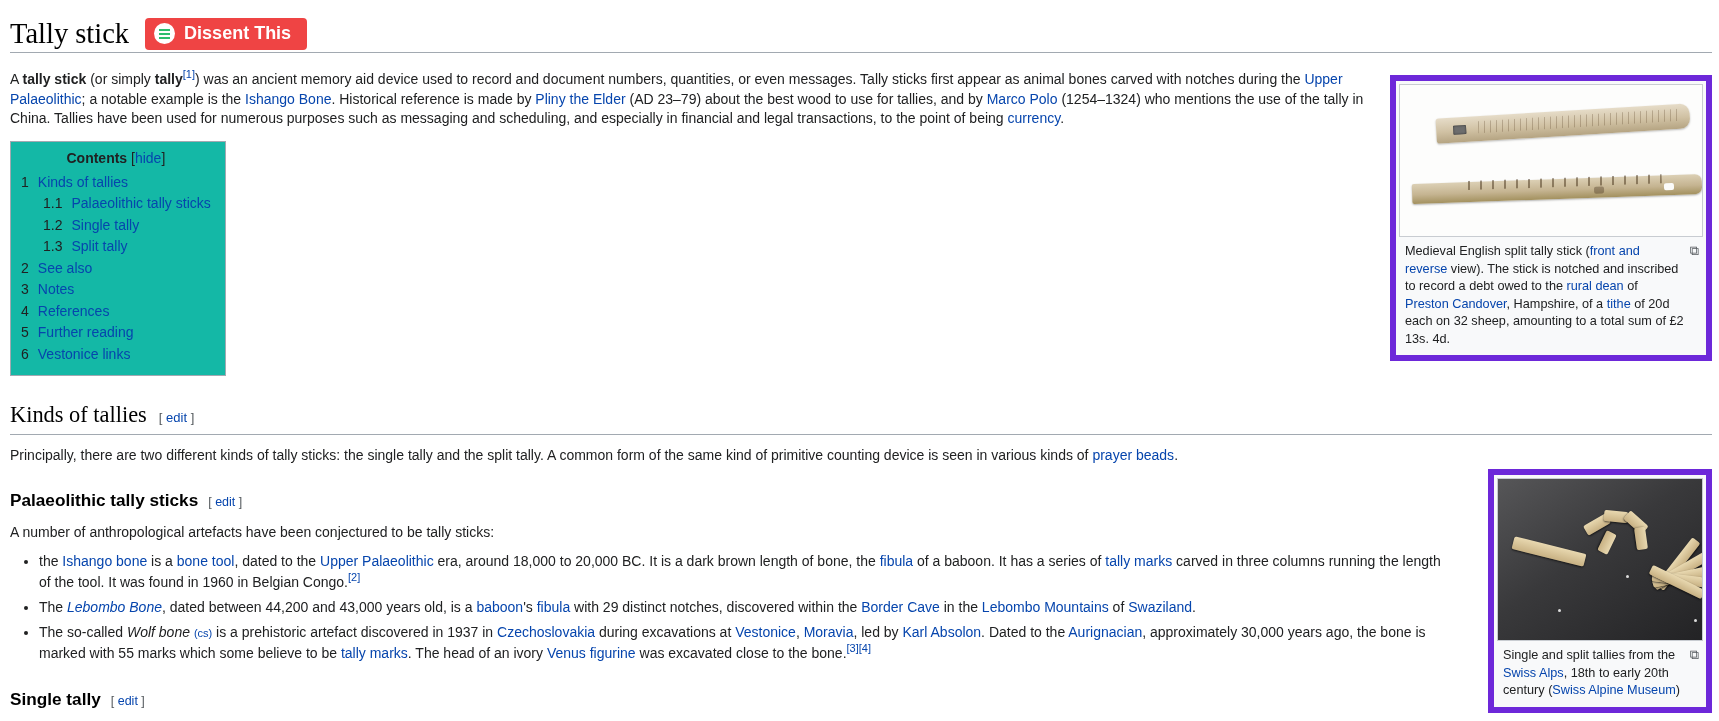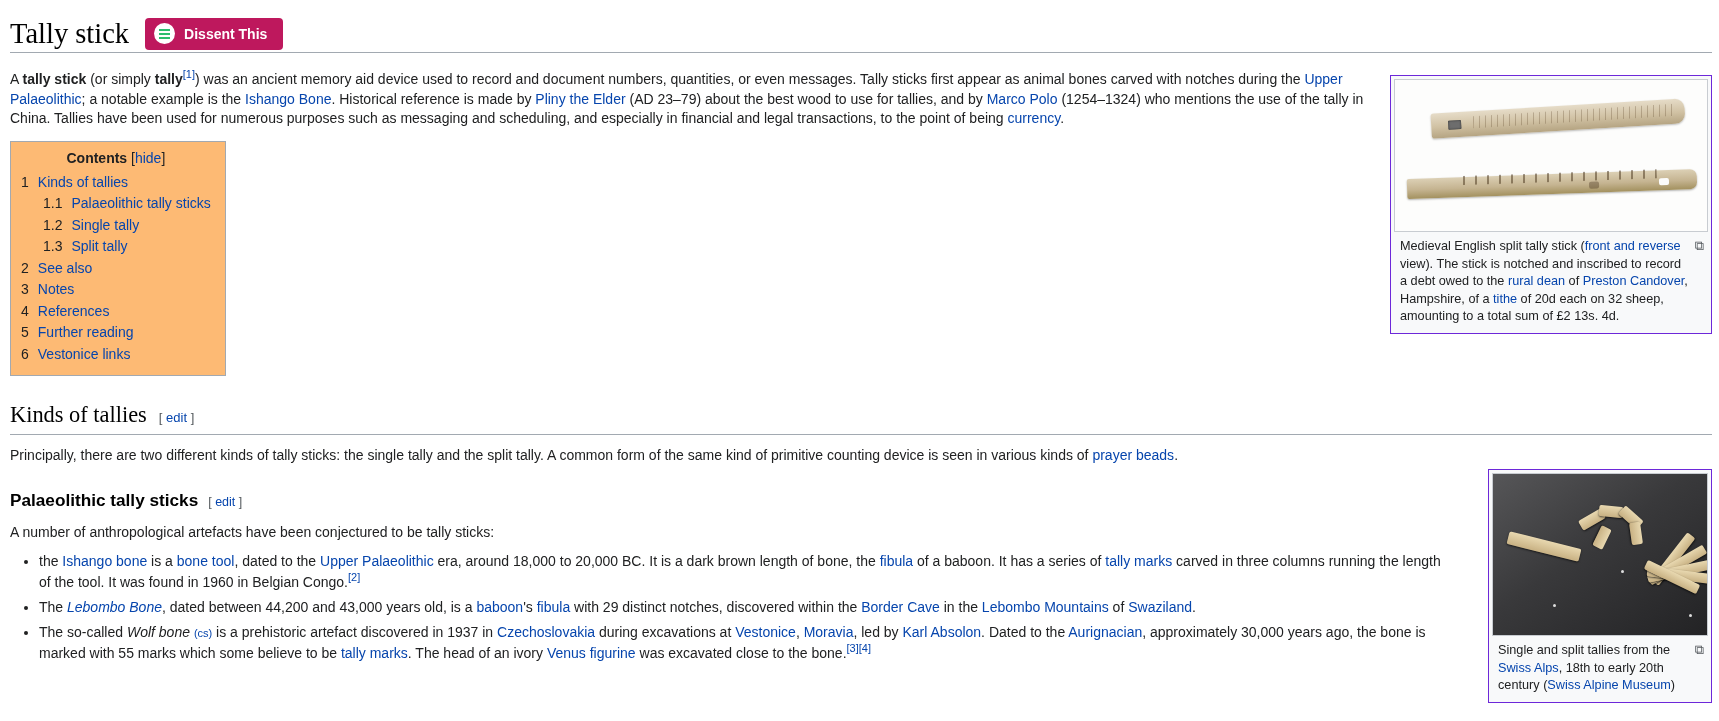--- a/index.html
+++ b/index.html
@@ -17,30 +17,30 @@
   a.wl.cs { font-size:11px; }
   sup { font-size:11px; line-height:0; }
   b { font-weight:bold; }
 
   
   .title-row { display:flex; align-items:center; gap:16px; width:1702px;
     padding:5px 0 1px 0; border-bottom:1px solid #a2a9b1; }
   h1.firstHeading { margin:0; font-family:"Liberation Serif","DejaVu Serif",serif;
     font-size:28.5px; font-weight:normal; line-height:1.2; color:#000; }
   .dissent-btn { display:inline-flex; align-items:center; gap:9px;
-    background:#be185d; color:#fff; font-weight:bold; font-size:14px;
+    background:#ef4444; color:#fff; font-weight:bold; font-size:18px;
     padding:5px 16px 6px 9px; border:none; border-radius:4px; cursor:pointer;
     font-family:"Liberation Sans",sans-serif; }
   .bubble-icon { width:21px; height:21px; border-radius:50%; background:#fff; position:relative; flex:0 0 auto; }
   .bubble-icon::before { content:""; position:absolute; left:5px; top:6px; width:11px; height:2px;
     background:#2dbd6e; box-shadow:0 4px 0 #2dbd6e, 0 8px 0 #2dbd6e; }
   .tagline { font-size:12.9px; margin-top:6px; }
 
   
-  .thumb { float:right; clear:right; background:#f8f9fa; border:1px solid #6d28d9;
+  .thumb { float:right; clear:right; background:#f8f9fa; border:6px solid #6d28d9;
     padding:3px; font-size:12.7px; line-height:1.38; }
   .thumb .timg { border:1px solid #c8ccd1; position:relative; overflow:hidden; cursor:pointer; }
   .thumb .caption { padding:6px 18px 4px 6px; position:relative; color:#202122; }
   .magnify { position:absolute; right:4px; top:7px; color:#54595d; font-size:13px;
     line-height:1; cursor:pointer; }
   #fig1 { width:322px; margin:5px 0 12px 14px; }
   #fig1 .timg { height:153px; background:#fdfdfc; }
   #fig2 { width:224px; margin:4px 0 10px 32px; }
   #fig2 .timg { height:163px; background:linear-gradient(145deg,#565658 0%,#39393b 45%,#232325 100%); }
 
@@ -62,21 +62,21 @@
     background:repeating-linear-gradient(90deg, rgba(70,50,25,.5) 0 2px, transparent 2px 12px); }
   .stick2::after { content:""; position:absolute; right:28px; top:8px; width:10px; height:7px;
     background:#fbfbfa; border-radius:2px; box-shadow:-70px 1px 0 rgba(60,40,20,.35); }
 
   
   .wp { position:absolute; background:linear-gradient(180deg,#e8d8b0,#c8b183);
     border-radius:2px; box-shadow:0 1px 2px rgba(0,0,0,.65); }
   .dot { position:absolute; width:3px; height:3px; border-radius:50%; background:#ddd; }
 
   
-  .toc { display:inline-block; background:#fdba74; border:1px solid #a2a9b1;
+  .toc { display:inline-block; background:#14b8a6; border:1px solid #a2a9b1;
     padding:8px 14px 10px 10px; margin-top:12px; font-size:14px; min-width:168px; }
   .toc-title { text-align:center; margin-bottom:6px; }
   .toc-title b { font-weight:bold; }
   .toc-toggle::before { content:"["; color:#202122; }
   .toc-toggle::after  { content:"]"; color:#202122; }
   .toc-row { line-height:21.5px; white-space:nowrap; cursor:pointer; }
   .toc-row .toc-num { color:#202122; margin-right:9px; }
   .toc-row.lvl2 { padding-left:22px; }
 
   
@@ -175,17 +175,18 @@
     <h3 class="section"><span>Palaeolithic tally sticks</span><span class="editsection"><a class="wl">edit</a></span></h3>
 
     <p>A number of anthropological artefacts have been conjectured to be tally sticks:</p>
 
     <ul class="refs">
       <li>the <a class="wl">Ishango bone</a> is a <a class="wl">bone tool</a>, dated to the <a class="wl">Upper Palaeolithic</a> era, around 18,000 to 20,000 BC. It is a dark brown length of bone, the <a class="wl">fibula</a> of a baboon. It has a series of <a class="wl">tally marks</a> carved in three columns running the length of the tool. It was found in 1960 in Belgian Congo.<sup><a class="wl">[2]</a></sup></li>
       <li>The <a class="wl it">Lebombo Bone</a>, dated between 44,200 and 43,000 years old, is a <a class="wl">baboon</a>'s <a class="wl">fibula</a> with 29 distinct notches, discovered within the <a class="wl">Border Cave</a> in the <a class="wl">Lebombo Mountains</a> of <a class="wl">Swaziland</a>.</li>
       <li>The so-called <i>Wolf bone</i> <a class="wl cs">(cs)</a> is a prehistoric artefact discovered in 1937 in <a class="wl">Czechoslovakia</a> during excavations at <a class="wl">Vestonice</a>, <a class="wl">Moravia</a>, led by <a class="wl">Karl Absolon</a>. Dated to the <a class="wl">Aurignacian</a>, approximately 30,000 years ago, the bone is marked with 55 marks which some believe to be <a class="wl">tally marks</a>. The head of an ivory <a class="wl">Venus figurine</a> was excavated close to the bone.<sup><a class="wl">[3][4]</a></sup></li>
     </ul>
 
+    <h3 class="section"><span>Single tally</span><span class="editsection"><a class="wl">edit</a></span></h3>
 
     
 
   </div>
 </div>
 
 </body></html>

